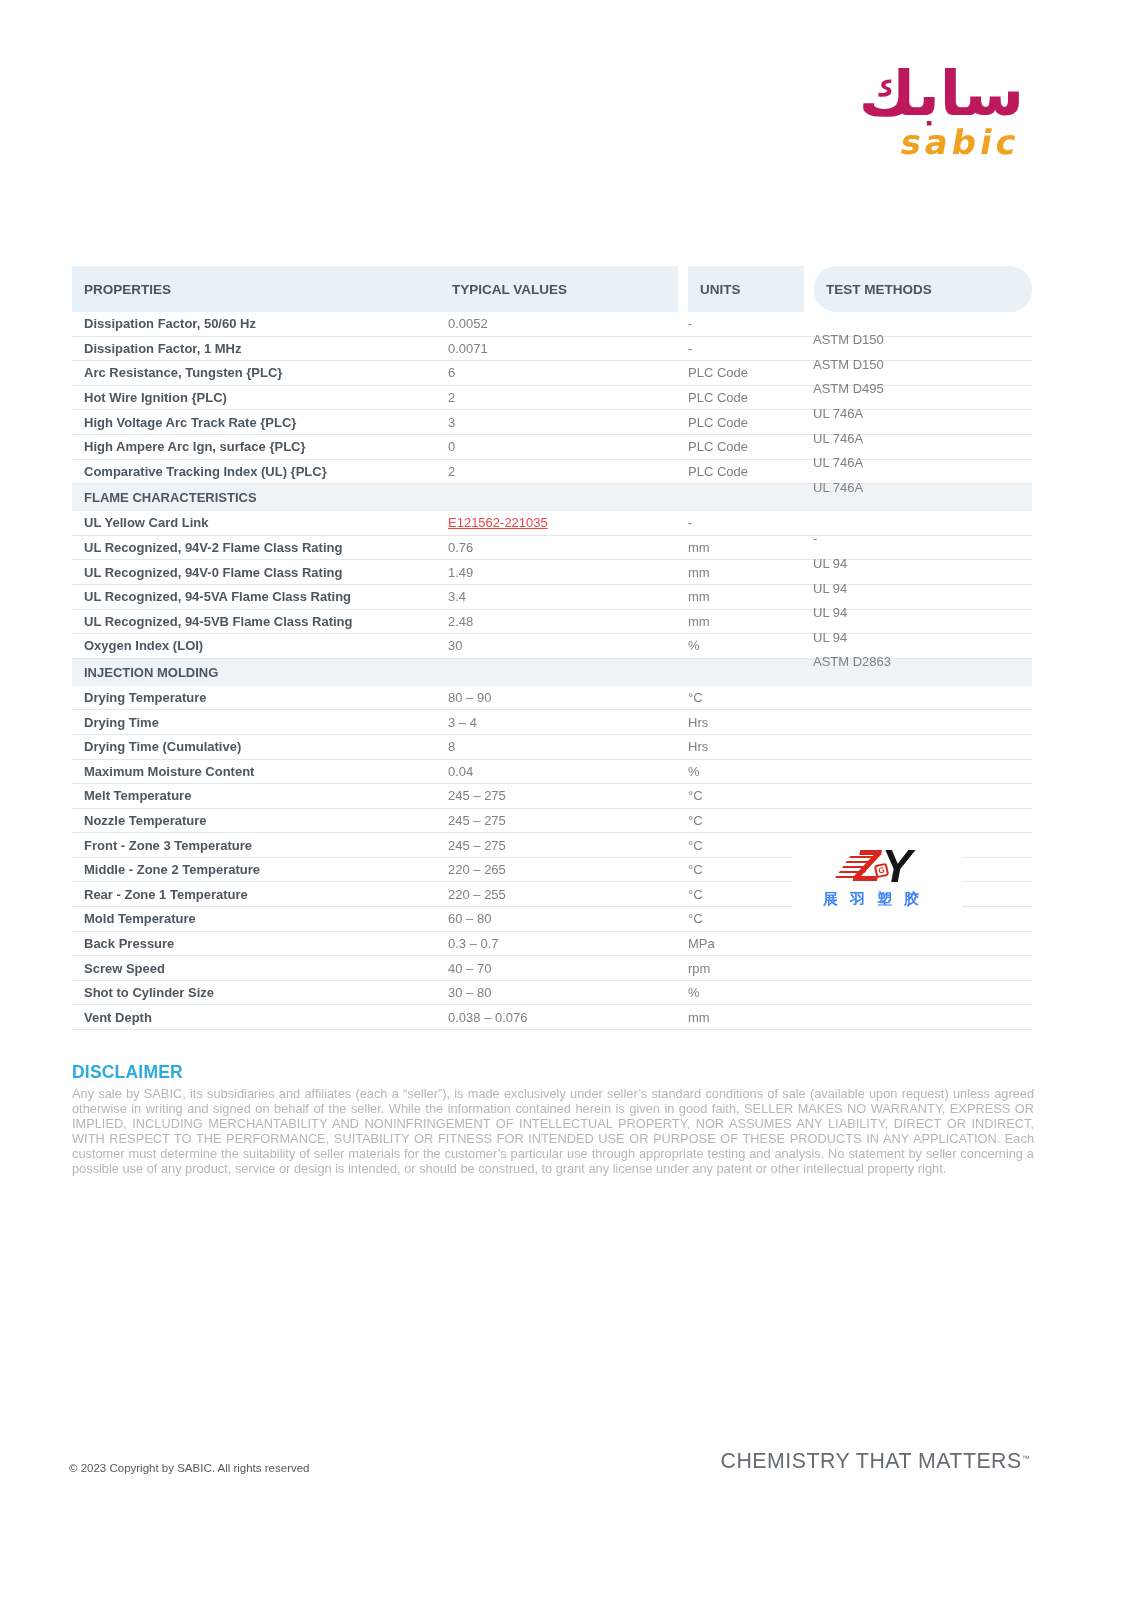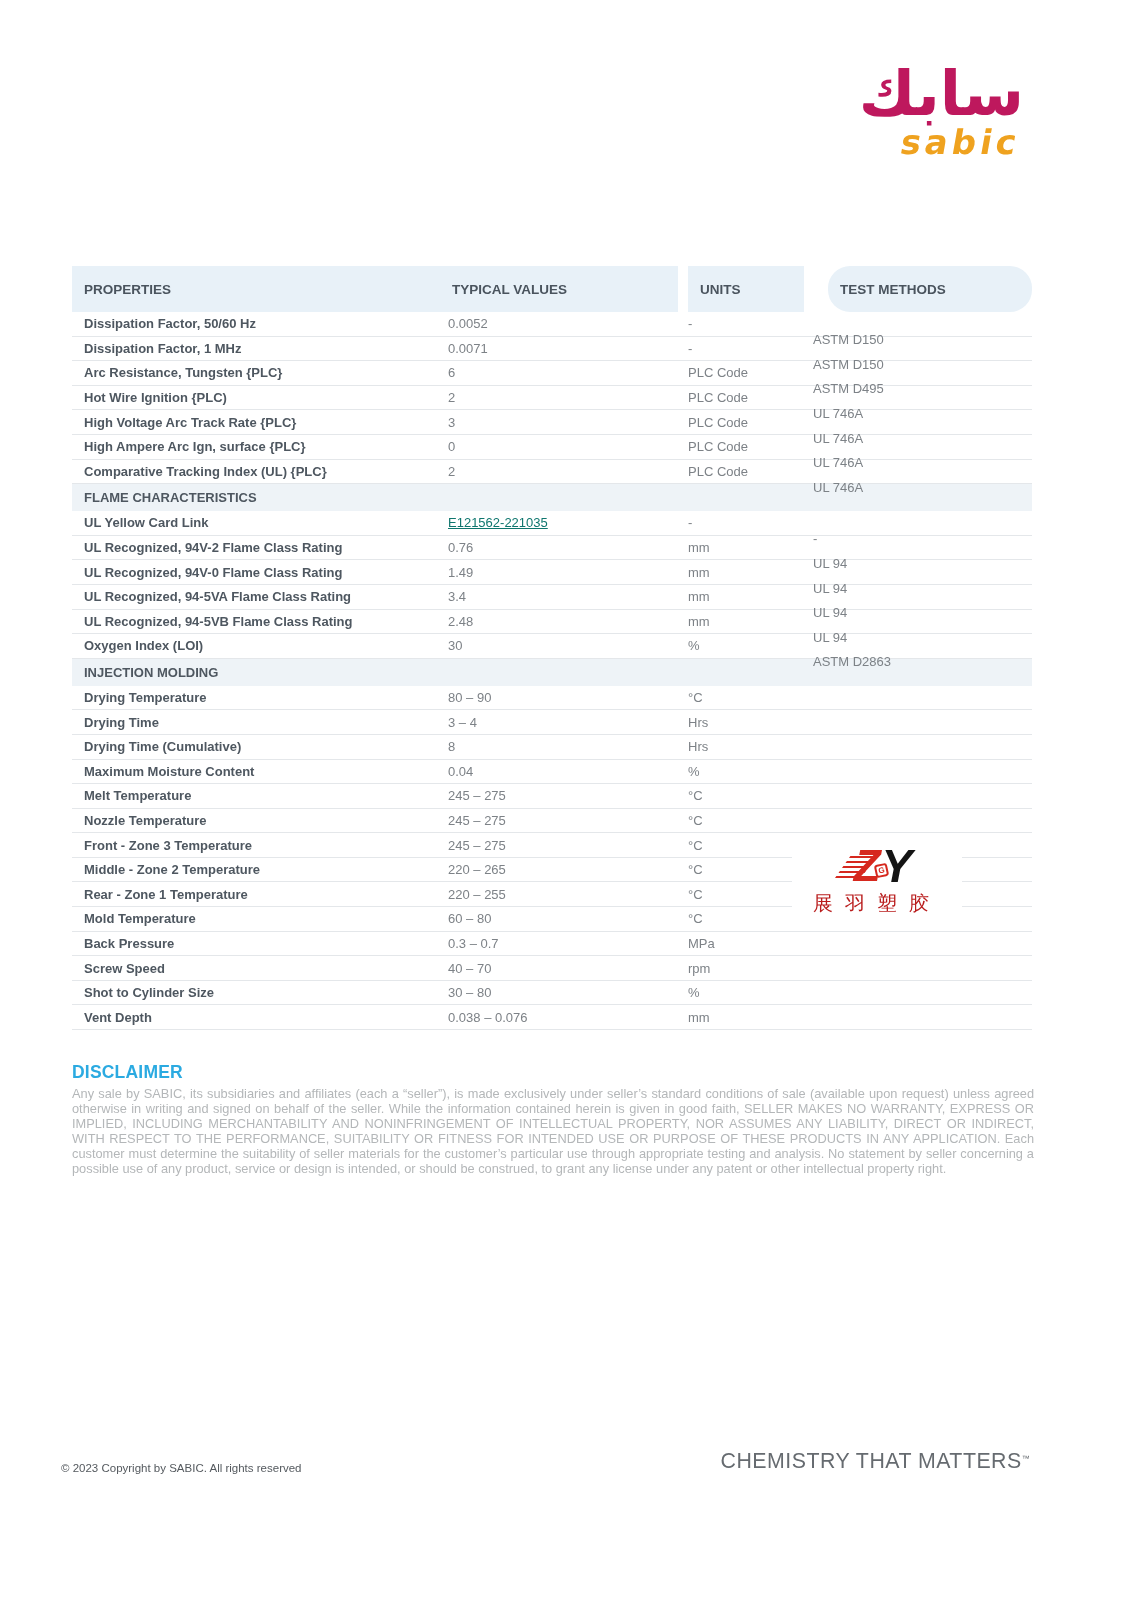--- a/index.html
+++ b/index.html
@@ -10,49 +10,49 @@
   .logo { position:absolute; top:60px; right:106px; width:190px; text-align:right; }
   .logo-arabic { font-family:"DejaVu Sans", sans-serif; font-size:62px; line-height:1.1; font-weight:bold; color:#be185d; letter-spacing:2px; }
   .logo-latin { font-size:34px; font-weight:bold; color:#efa21f; letter-spacing:4px; transform:skewX(-10deg); display:inline-block; margin-top:-6px; margin-right:4px; font-family:"DejaVu Sans", sans-serif; }
 
   
   .table { position:absolute; left:72px; top:266px; width:960px; font-size:13px; }
   .t-head { display:flex; height:46px; margin-bottom:0; }
   .t-head .hcell { background:#e8f1f8; color:#4a545e; font-weight:bold; font-size:13.5px; display:flex; align-items:center; }
   .h1 { width:380px; padding-left:12px; }
   .h2 { width:226px; padding-left:0; margin-right:10px; }
-  .h3 { width:116px; padding-left:12px; margin-right:24px; }
+  .h3 { width:116px; padding-left:12px; margin-right:10px; }
   .h4 { flex:1; padding-left:12px;border-radius:22px; }
 
   .t-row { display:flex; align-items:center; height:24.6px; border-bottom:1px solid #e4e7ea; background:#fff; }
   .c-prop { width:376px; padding-left:12px; color:#4e5760; font-weight:bold; white-space:nowrap; }
   .c-val  { width:240px; color:#7d8287; white-space:nowrap; }
   .c-unit { width:125px; color:#7d8287; white-space:nowrap; }
   .c-test { flex:1; color:#7d8287; white-space:nowrap;margin-top:32px; }
   .t-section { display:flex; align-items:center; height:27px; background:#eef3f7; color:#4e5760; font-weight:bold; padding-left:12px; }
-  .val-link { text-decoration:underline; color:#0f766e; cursor:pointer; }
+  .val-link { text-decoration:underline; color:#ef4444; cursor:pointer; }
 
   
   .watermark { position:absolute; left:792px; top:846px; width:170px; height:66px; background:#ffffff; z-index:5; text-align:center; }
   .wm-mark { display:flex; align-items:flex-start; justify-content:center; height:42px; }
   .wm-speed { width:26px; height:24px; margin-top:10px; margin-right:-14px;
               background:repeating-linear-gradient(to bottom,#d6281e 0 2px, transparent 2px 5px);
               transform:skewX(-35deg); }
   .wm-z { color:#d6281e; font-size:44px; line-height:40px; font-weight:bold; font-style:italic; letter-spacing:-2px; }
   .wm-emblem { width:13px; height:13px; border:2px solid #d6281e; border-radius:3px; color:#d6281e; font-size:8px; line-height:9px; font-weight:bold; margin:18px -2px 0 -4px; transform:rotate(-12deg); background:#fff; }
   .wm-y { color:#141414; font-size:46px; line-height:40px; font-weight:bold; font-style:italic; margin-left:-4px; }
-  .wm-caption { font-family:"DejaVu Sans", sans-serif; color:#b91c1c; font-size:20px; font-weight:normal; letter-spacing:12px; margin-top:2px; white-space:nowrap; }
+  .wm-caption { font-family:"DejaVu Sans", sans-serif; color:#3b82f6; font-size:15px; font-weight:bold; letter-spacing:12px; margin-top:2px; white-space:nowrap; }
 
   
   .disclaimer { position:absolute; left:72px; top:1062px; width:962px; }
   .disclaimer h2 { color:#2baae1; font-size:17.5px; font-weight:bold; letter-spacing:0.2px; margin-bottom:4px; }
   .disclaimer p { color:#b4b7b9; font-size:12.8px; line-height:14.9px; text-align:justify; }
 
   
-  .footer-left { position:absolute; left:61px; top:1462px; font-size:11.5px; color:#54595e; }
+  .footer-left { position:absolute; left:69px; top:1462px; font-size:11.5px; color:#54595e; }
   .footer-right { position:absolute; right:100px; top:1448px; font-size:22px; color:#666b70; letter-spacing:0.5px; transform:scaleX(0.97); transform-origin:right; white-space:nowrap; }
   .footer-right sup { font-size:8px; vertical-align:top; line-height:22px; }
 </style>
 </head>
 <body>
 
 <div class="page">
 
   <div class="logo">
     <div class="logo-arabic">سابك</div>

